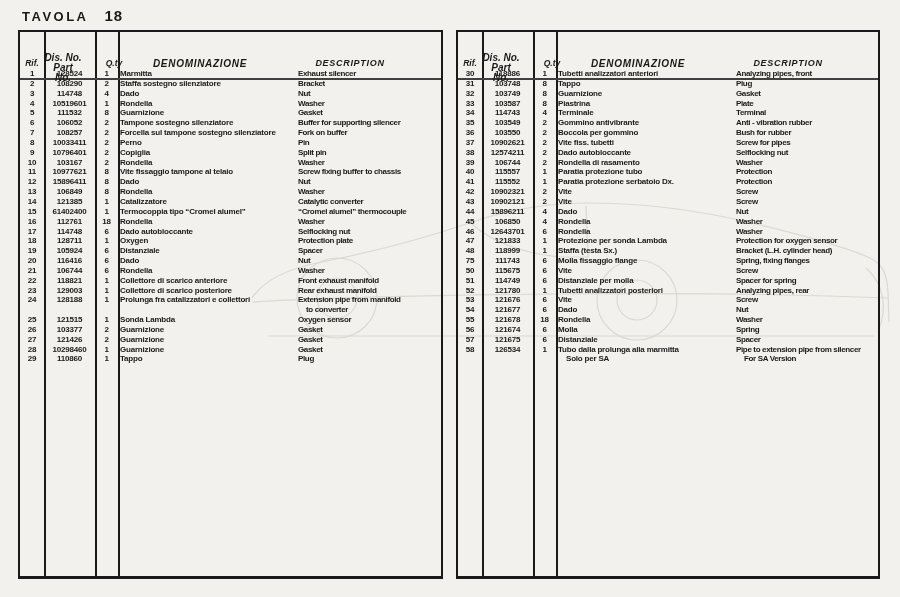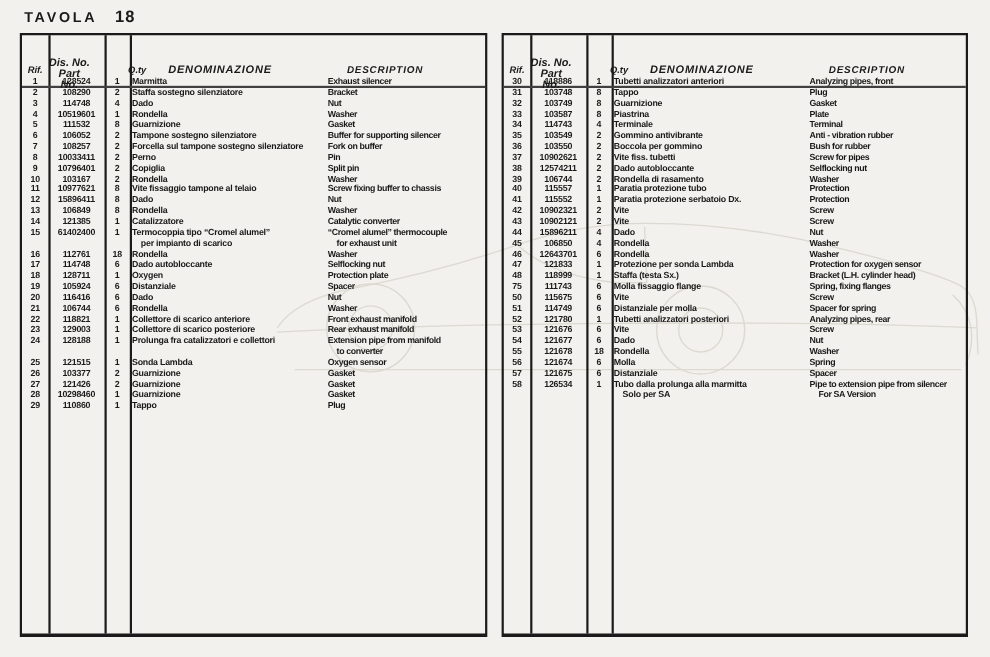--- a/index.html
+++ b/index.html
@@ -12,21 +12,21 @@
   .parts-table{position:absolute;top:30px;height:549px;border:2px solid #1a1a1a;
        border-bottom-width:3px;background:transparent;z-index:1;box-sizing:border-box;}
   .parts-table.left{left:18px;width:425px;}
   .parts-table.right{left:456px;width:424px;}
   .vline{position:absolute;top:0;bottom:0;width:1.5px;background:#1a1a1a;}
   .vline.v1{left:24px;} .vline.v2{left:75px;} .vline.v3{left:98px;}
   .thead{position:absolute;top:0;left:0;right:0;height:30px;border-bottom:2px solid #404040;margin-top:16px;}
   .thead span{position:absolute;font-weight:bold;font-style:italic;}
   .h-rif{left:0;width:24px;top:10px;text-align:center;font-size:8.5px;}
   .h-dis{left:24px;width:38px;top:5px;text-align:center;font-size:10px;line-height:10px;}
-  .h-qty{left:75px;width:38px;top:10px;text-align:right;font-size:8.5px;}
+  .h-qty{left:75px;width:38px;top:10px;text-align:center;font-size:8.5px;}
   .h-den{left:98px;width:164px;top:10px;text-align:center;font-size:10px;letter-spacing:0.7px;}
   .h-desc{left:250px;width:160px;top:10px;text-align:center;font-size:9px;letter-spacing:0.7px;}
   .tbody{position:absolute;top:32px;left:0;right:0;padding-top:5px;}
   .trow{position:relative;height:9.85px;}
   .trow span{position:absolute;display:block;font-weight:bold;font-size:8px;
        line-height:9.85px;letter-spacing:-0.2px;white-space:nowrap;}
   .c-rif{left:0;width:24px;text-align:center;}
   .c-part{left:24px;width:51px;text-align:center;}
   .c-qty{left:75px;width:23px;text-align:center;}
   .c-den{left:100px;}
@@ -166,27 +166,20 @@
         <span class="c-den">Catalizzatore</span>
         <span class="c-desc">Catalytic converter</span>
       </div>
       <div class="trow">
         <span class="c-rif">15</span>
         <span class="c-part">61402400</span>
         <span class="c-qty">1</span>
         <span class="c-den">Termocoppia tipo “Cromel alumel”</span>
         <span class="c-desc">“Cromel alumel” thermocouple</span>
       </div>
-      <div class="trow sub">
-        <span class="c-rif"></span>
-        <span class="c-part"></span>
-        <span class="c-qty"></span>
-        <span class="c-den">per impianto di scarico</span>
-        <span class="c-desc">for exhaust unit</span>
-      </div>
       <div class="trow">
         <span class="c-rif">16</span>
         <span class="c-part">112761</span>
         <span class="c-qty">18</span>
         <span class="c-den">Rondella</span>
         <span class="c-desc">Washer</span>
       </div>
       <div class="trow">
         <span class="c-rif">17</span>
         <span class="c-part">114748</span>

